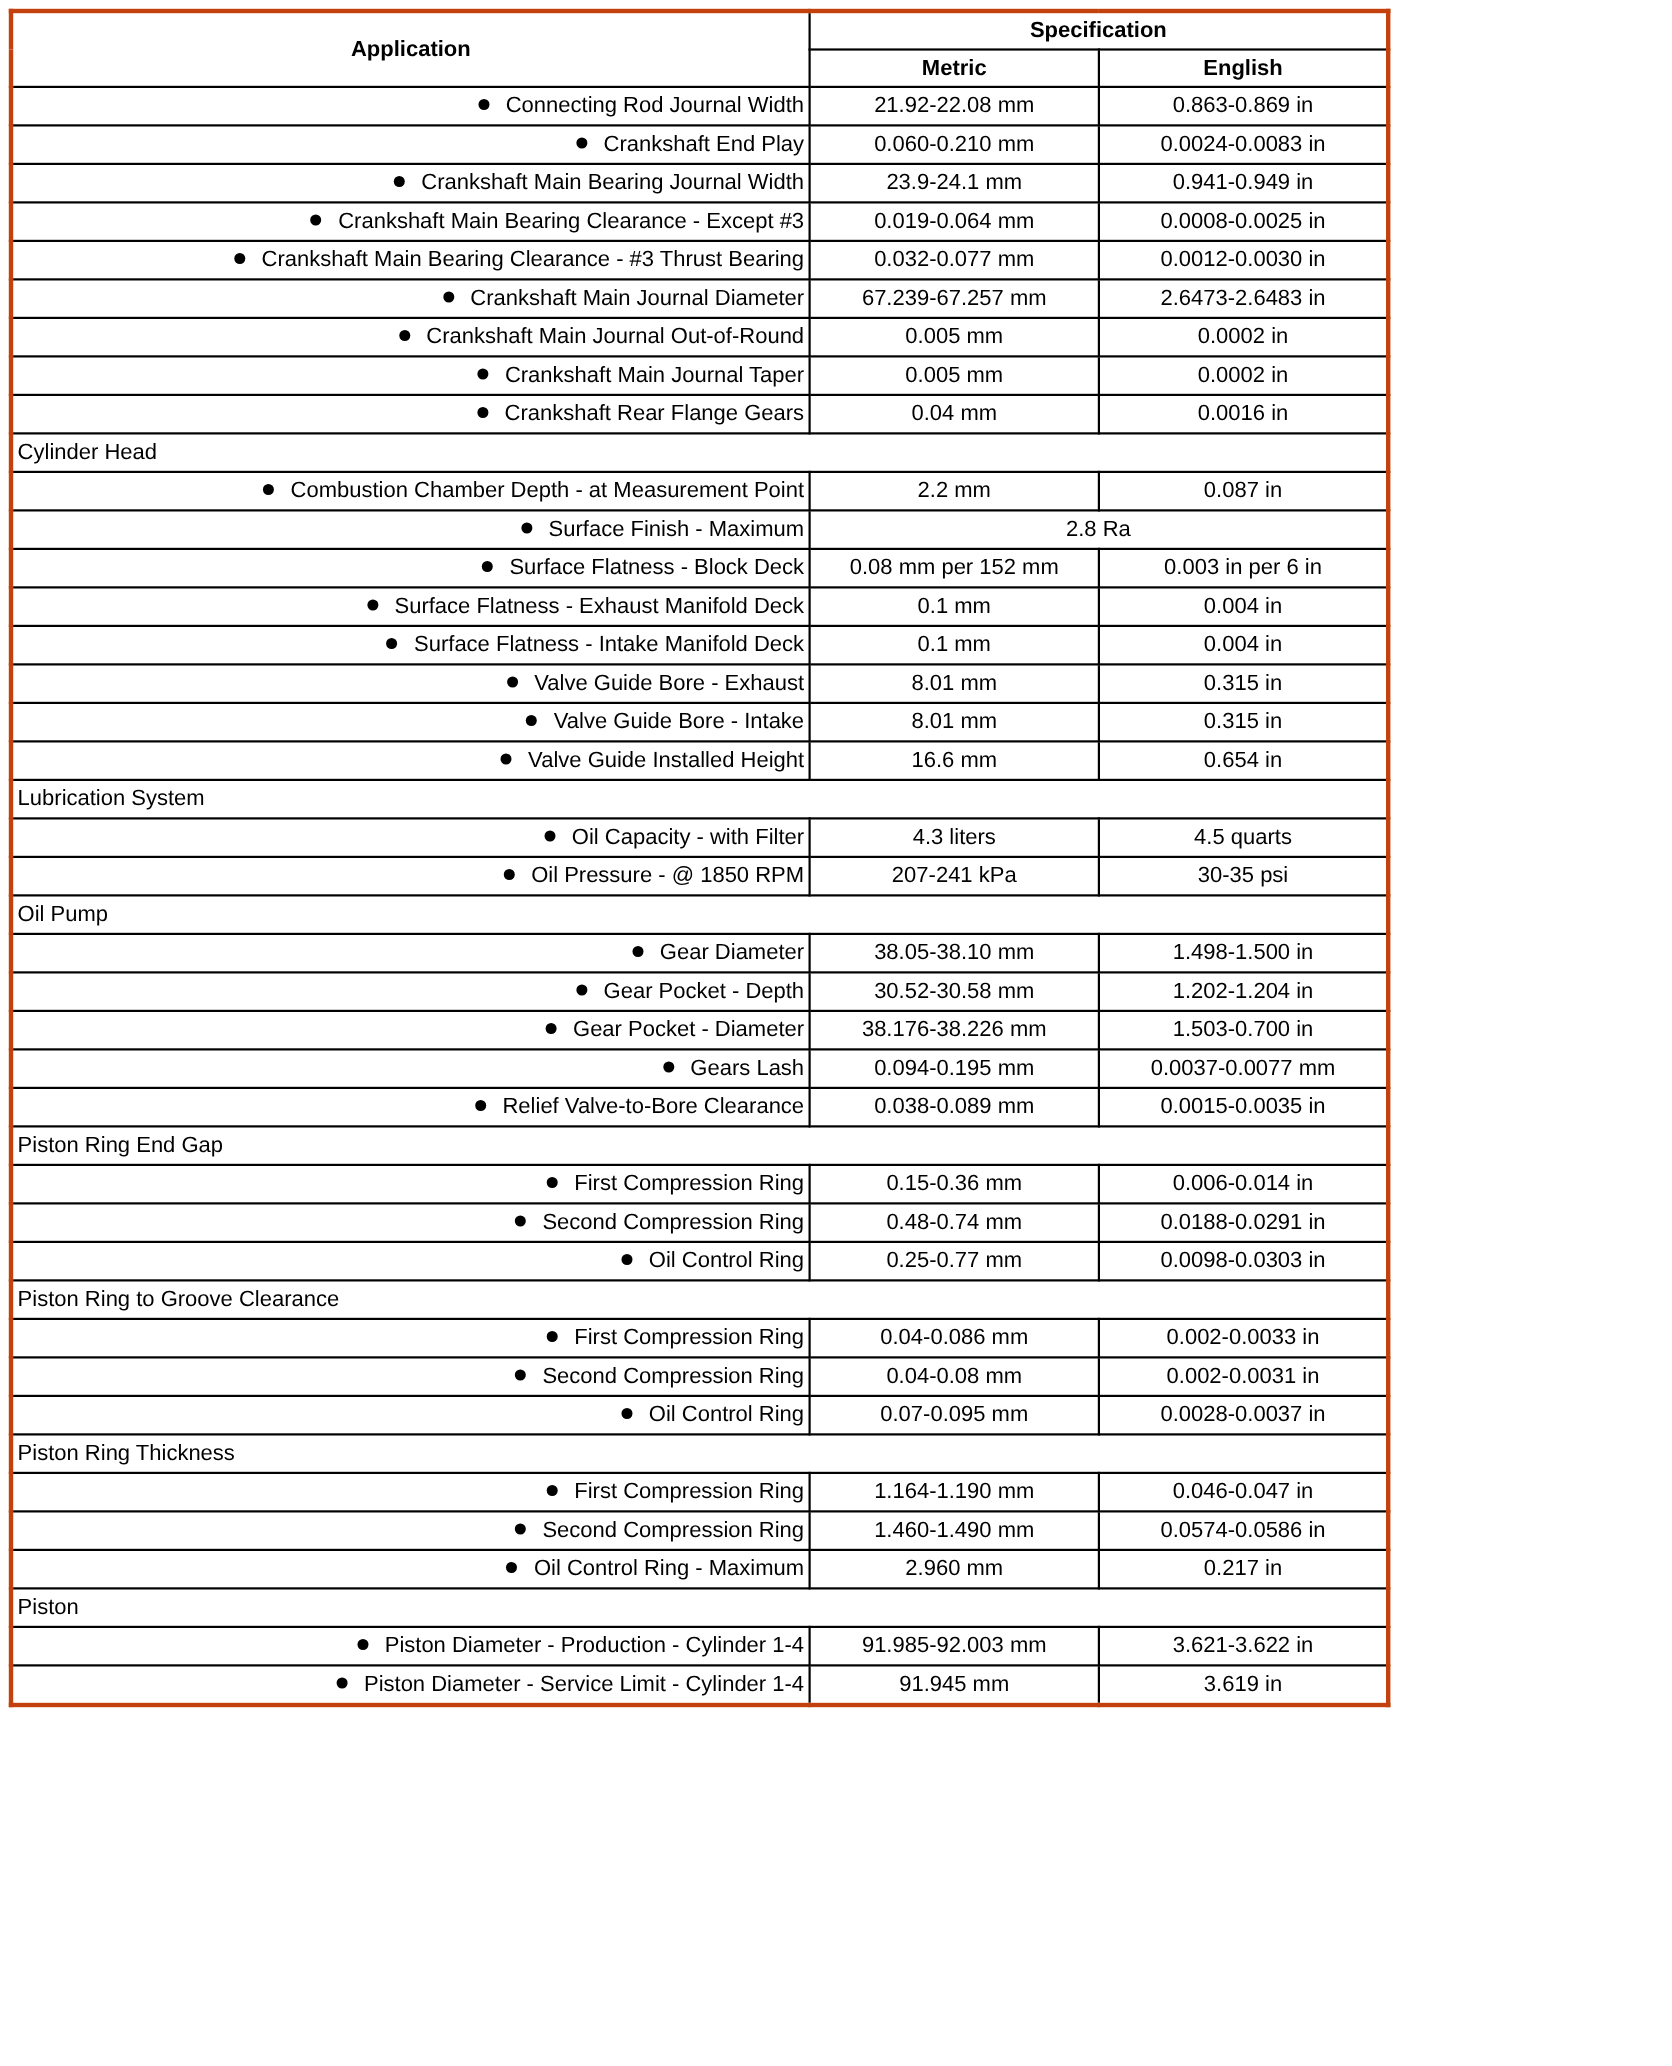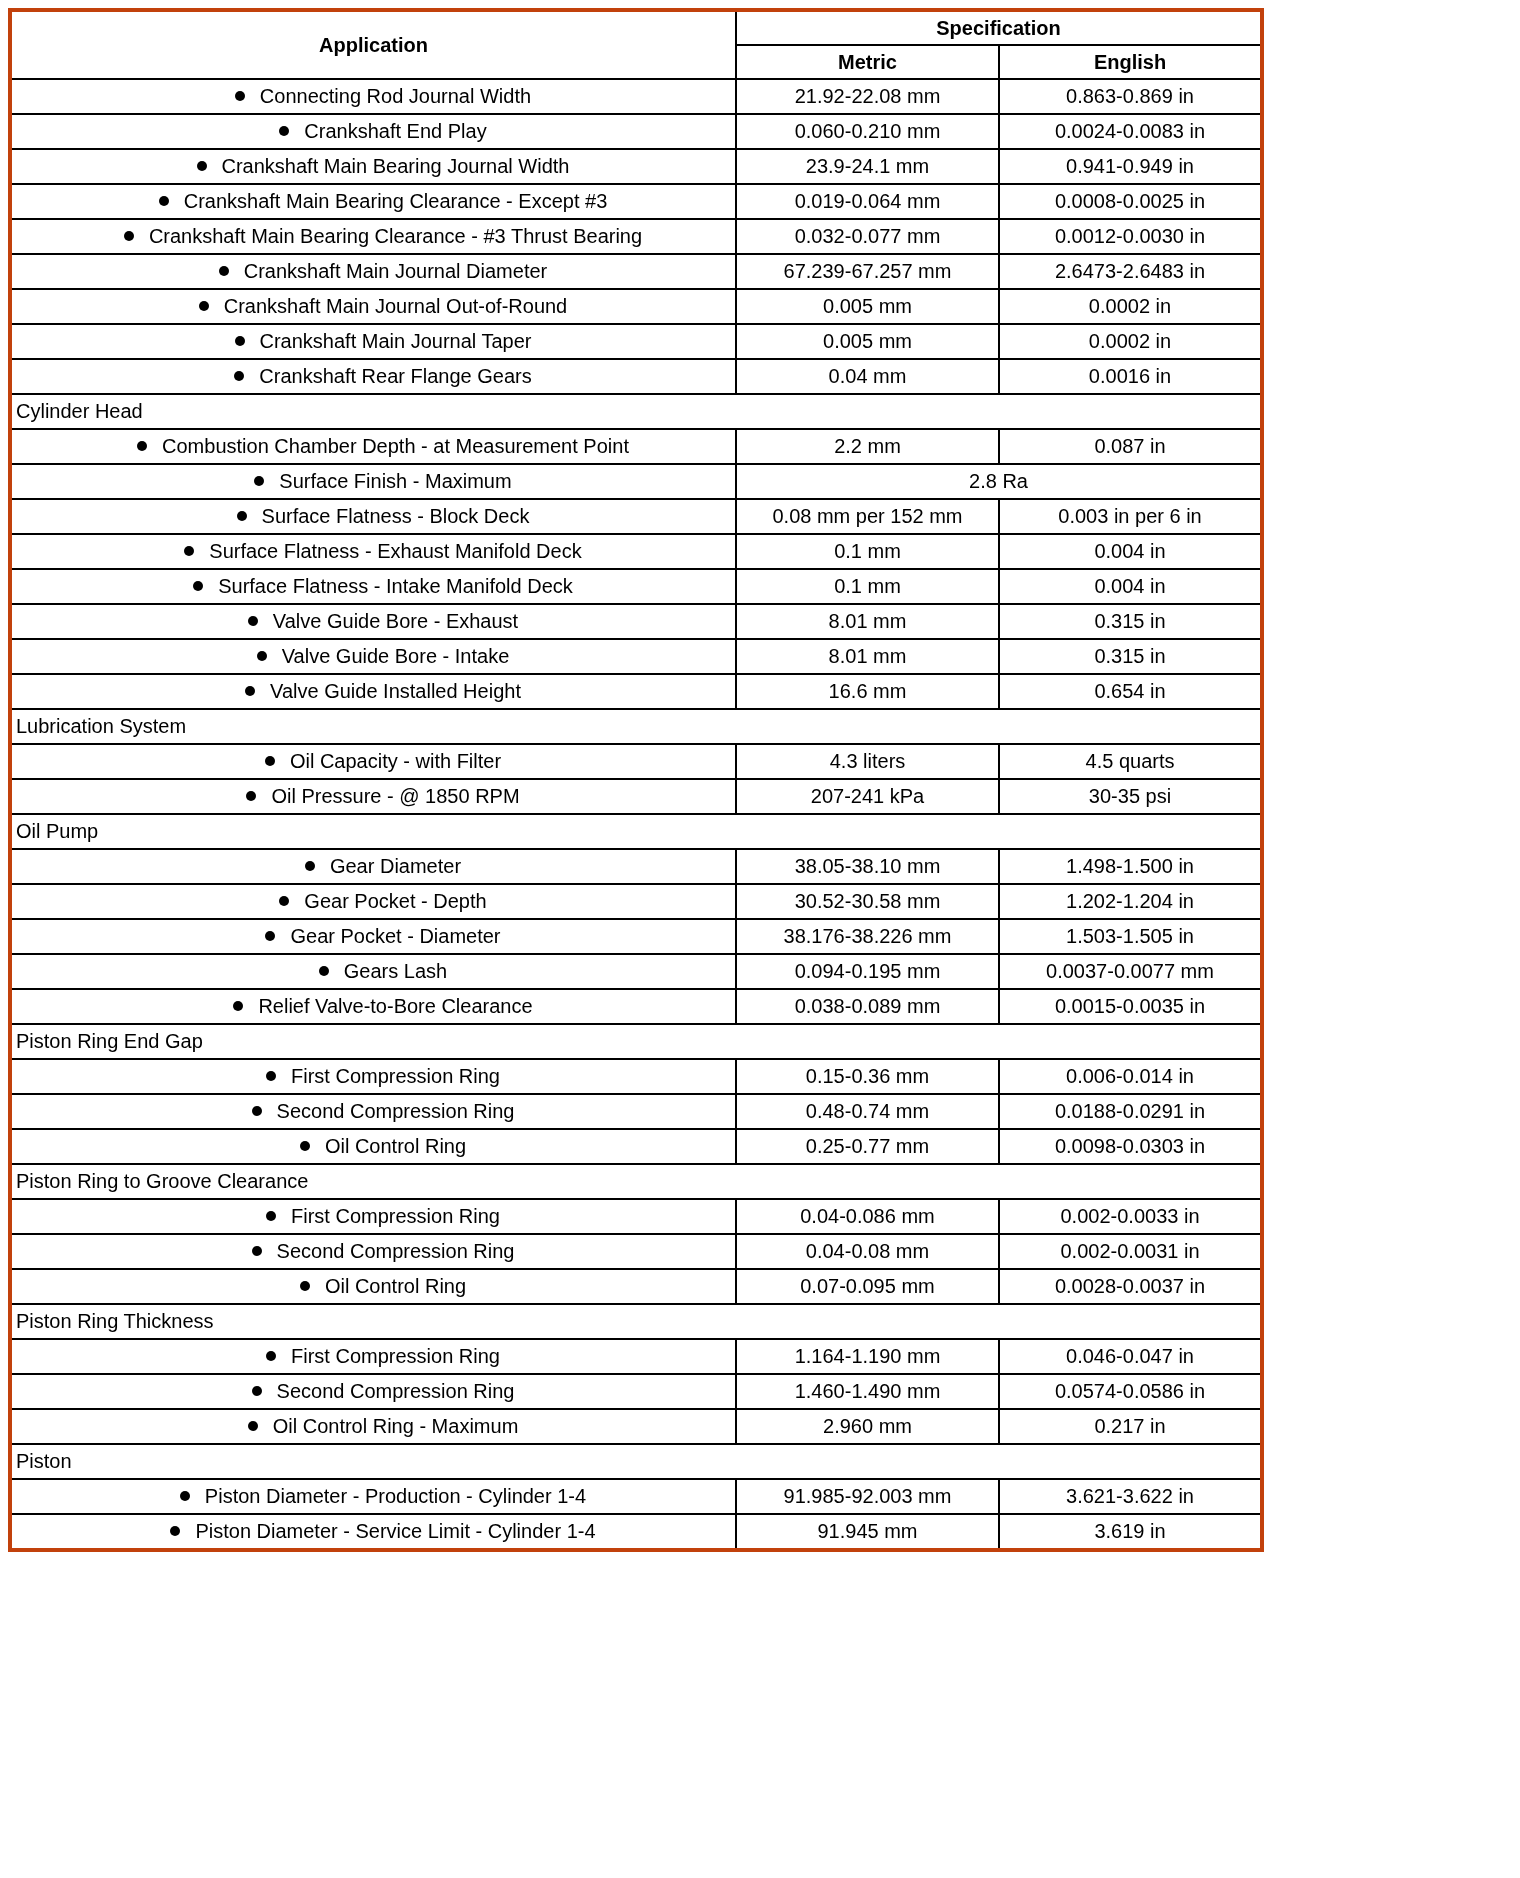--- a/index.html
+++ b/index.html
@@ -33,21 +33,21 @@
     font-weight: bold;
     text-align: center;
     height: 28px;
     vertical-align: middle;
   }
   .spec-table td {
     height: 29px;
     vertical-align: middle;
   }
   .app-cell {
-    text-align: center;
+    text-align: right;
   }
   .bullet {
     display: inline-block;
     width: 10px;
     height: 10px;
     border-radius: 50%;
     background: #000;
     margin: 0 15px 0 19px;
     vertical-align: middle;
     position: relative;
@@ -192,21 +192,21 @@
           <td class="val-cell">1.498-1.500 in</td>
         </tr>
         <tr>
           <td class="app-cell"><span class="bullet"></span><span>Gear Pocket - Depth</span></td>
           <td class="val-cell">30.52-30.58 mm</td>
           <td class="val-cell">1.202-1.204 in</td>
         </tr>
         <tr>
           <td class="app-cell"><span class="bullet"></span><span>Gear Pocket - Diameter</span></td>
           <td class="val-cell">38.176-38.226 mm</td>
-          <td class="val-cell">1.503-1.505 in</td>
+          <td class="val-cell">1.503-0.700 in</td>
         </tr>
         <tr>
           <td class="app-cell"><span class="bullet"></span><span>Gears Lash</span></td>
           <td class="val-cell">0.094-0.195 mm</td>
           <td class="val-cell">0.0037-0.0077 mm</td>
         </tr>
         <tr>
           <td class="app-cell"><span class="bullet"></span><span>Relief Valve-to-Bore Clearance</span></td>
           <td class="val-cell">0.038-0.089 mm</td>
           <td class="val-cell">0.0015-0.0035 in</td>

